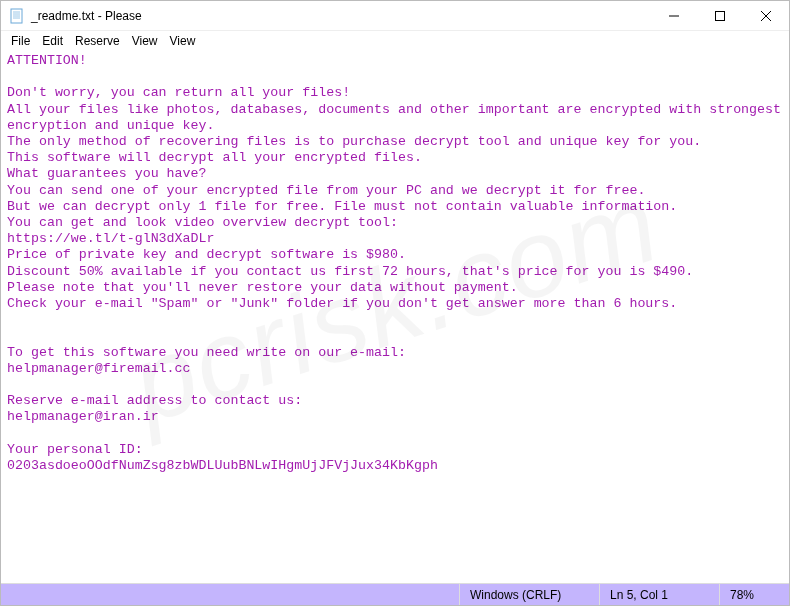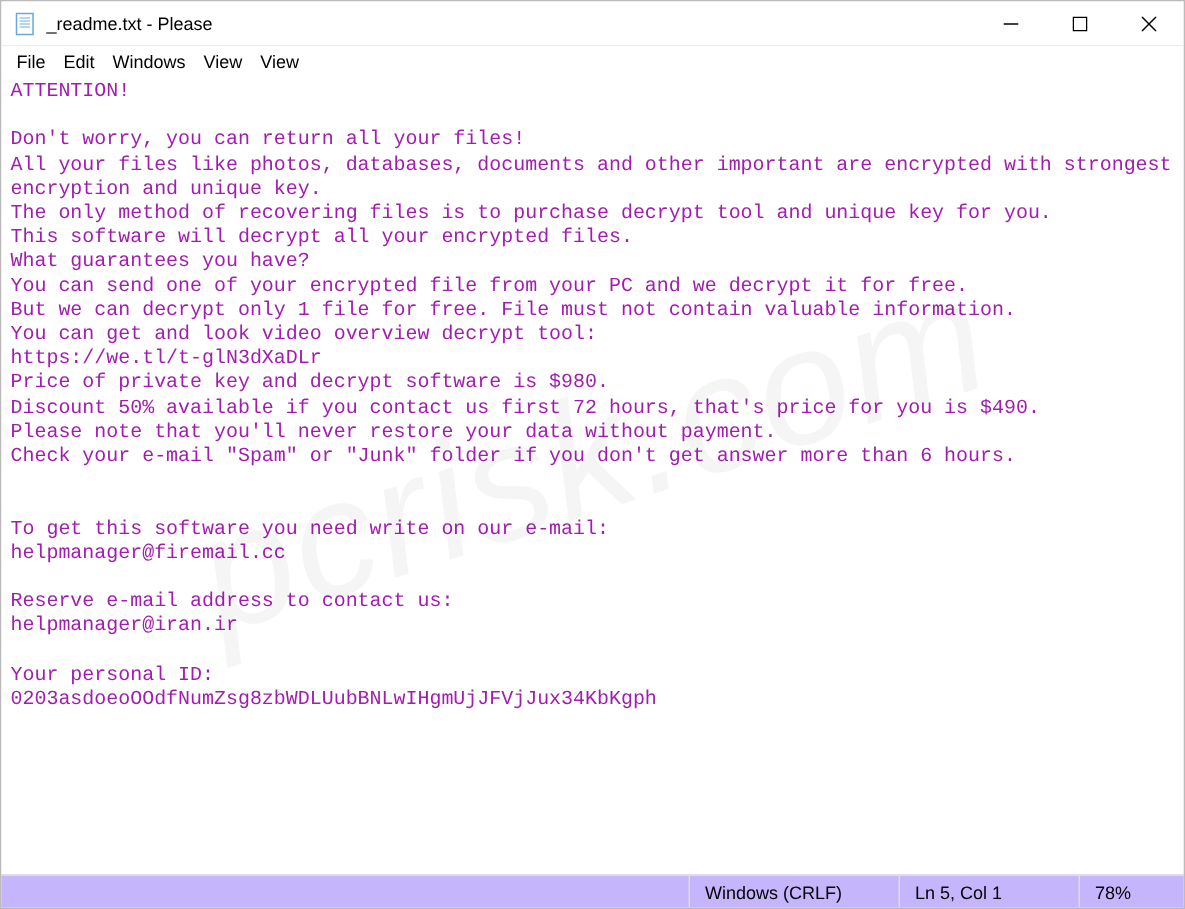--- a/index.html
+++ b/index.html
@@ -148,21 +148,21 @@
             <line x1="0" y1="0" x2="10" y2="10" stroke="#000" stroke-width="1"></line>
             <line x1="10" y1="0" x2="0" y2="10" stroke="#000" stroke-width="1"></line>
           </svg>
       </div>
     </div>
   </div>
 
   <div class="menubar">
     <span class="menu-item">File</span>
     <span class="menu-item">Edit</span>
-    <span class="menu-item">Windows</span>
+    <span class="menu-item">Reserve</span>
     <span class="menu-item">View</span>
     <span class="menu-item">View</span>
   </div>
 
   <div class="editor">ATTENTION!
 
 Don't worry, you can return all your files!
 All your files like photos, databases, documents and other important are encrypted with strongest encryption and unique key.
 The only method of recovering files is to purchase decrypt tool and unique key for you.
 This software will decrypt all your encrypted files.

